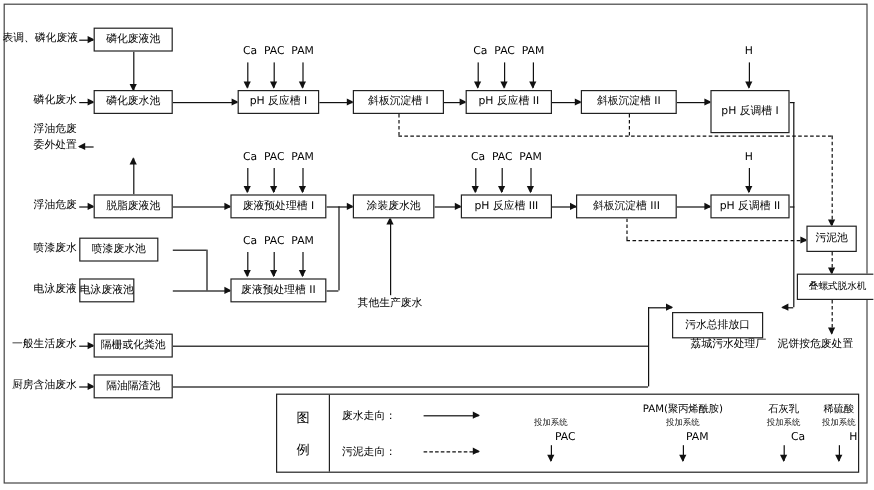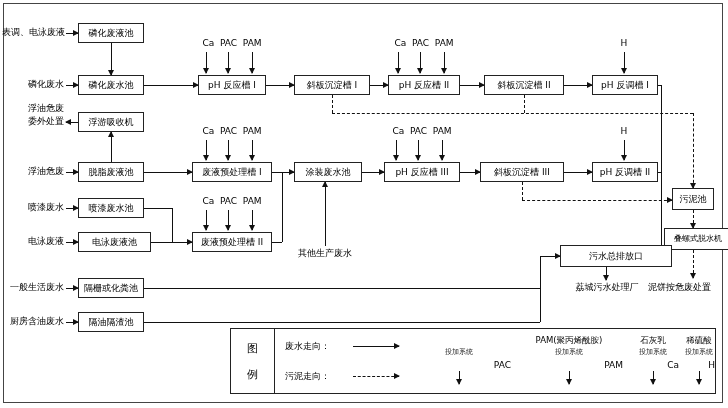--- a/index.html
+++ b/index.html
@@ -26,62 +26,61 @@
   .vl.arU::after{content:"";position:absolute;top:-1px;left:-4px;width:0;height:0;
     border-left:3.5px solid transparent;border-right:3.5px solid transparent;border-bottom:6px solid #111;}
   .legend{position:absolute;left:230px;top:328px;width:486px;height:66px;border:1px solid #222;
           background:#fff;z-index:3;box-sizing:border-box;}
   .lg-cell{position:absolute;left:0;top:0;width:44px;height:100%;border-right:1px solid #222;box-sizing:border-box;}
   .lg-cell div{position:absolute;width:100%;text-align:center;font-size:11px;}
   .lg-text{position:absolute;font-size:9px;white-space:nowrap;}
   .lg-chem{position:absolute;top:4px;height:58px;}
   .lg-chem .lg-name{position:absolute;left:0;top:2px;width:100%;text-align:center;font-size:8.5px;white-space:nowrap;}
   .lg-chem .lg-sub{position:absolute;left:0;top:14px;width:100%;text-align:center;font-size:7px;color:#222;}
-  .lg-chem .lg-sym{position:absolute;left:0;top:27px;width:100%;text-align:right;font-size:9px;}
+  .lg-chem .lg-sym{position:absolute;left:12px;top:27px;width:100%;text-align:center;font-size:9px;}
 </style>
 </head>
 <body>
 
 <div class="canvas">
   <div class="frame"></div>
 
-  <div class="llabel" style="top:27px">表调、电泳废液</div>
+  <div class="llabel" style="top:27px">表调、磷化废液</div>
   <div class="llabel" style="top:79px">磷化废水</div>
   <div class="llabel" style="top:103px">浮油危废</div>
   <div class="llabel" style="top:116px">委外处置</div>
   <div class="llabel" style="top:166px">浮油危废</div>
   <div class="llabel" style="top:202px">喷漆废水</div>
   <div class="llabel" style="top:236px">电泳废液</div>
   <div class="llabel" style="top:282px">一般生活废水</div>
   <div class="llabel" style="top:316px">厨房含油废水</div>
 
   <div class="box" style="left:78px;top:23px;width:66px;height:20px">磷化废液池</div>
   <div class="box" style="left:78px;top:75px;width:66px;height:20px">磷化废水池</div>
-  <div class="box" style="left:78px;top:112px;width:66px;height:20px">浮游吸收机</div>
   <div class="box" style="left:78px;top:162px;width:66px;height:20px">脱脂废液池</div>
-  <div class="box" style="left:78px;top:198px;width:66px;height:20px">喷漆废水池</div>
-  <div class="box" style="left:78px;top:232px;width:73px;height:20px">电泳废液池</div>
+  <div class="box" style="left:66px;top:198px;width:66px;height:20px">喷漆废水池</div>
+  <div class="box" style="left:66px;top:232px;width:46px;height:20px">电泳废液池</div>
   <div class="box" style="left:78px;top:278px;width:66px;height:20px">隔栅或化粪池</div>
   <div class="box" style="left:78px;top:312px;width:66px;height:20px">隔油隔渣池</div>
 
   <div class="box" style="left:192px;top:162px;width:80px;height:20px">废液预处理槽 I</div>
   <div class="box" style="left:198px;top:75px;width:68px;height:20px">pH 反应槽 I</div>
   <div class="box" style="left:192px;top:232px;width:80px;height:20px">废液预处理槽 II</div>
   <div class="box" style="left:294px;top:75px;width:76px;height:20px">斜板沉淀槽 I</div>
   <div class="box" style="left:294px;top:162px;width:68px;height:20px">涂装废水池</div>
   <div class="box" style="left:388px;top:75px;width:72px;height:20px">pH 反应槽 II</div>
   <div class="box" style="left:384px;top:162px;width:76px;height:20px">pH 反应槽 III</div>
   <div class="box" style="left:484px;top:75px;width:80px;height:20px">斜板沉淀槽 II</div>
   <div class="box" style="left:480px;top:162px;width:84px;height:20px">斜板沉淀槽 III</div>
-  <div class="box" style="left:592px;top:75px;width:66px;height:20px">pH 反调槽 I</div>
+  <div class="box" style="left:592px;top:75px;width:66px;height:36px">pH 反调槽 I</div>
   <div class="box" style="left:592px;top:162px;width:66px;height:20px">pH 反调槽 II</div>
 
   <div class="box" style="left:672px;top:188px;width:42px;height:22px">污泥池</div>
   <div class="box" style="left:664px;top:228px;width:68px;height:22px;font-size:8px">叠螺式脱水机</div>
-  <div class="box" style="left:560px;top:245px;width:112px;height:22px">污水总排放口</div>
+  <div class="box" style="left:560px;top:260px;width:76px;height:22px">污水总排放口</div>
   <div class="ftext" style="left:294px;top:248px;width:62px">其他生产废水</div>
   <div class="ftext" style="left:562px;top:282px;width:90px">荔城污水处理厂</div>
   <div class="ftext" style="left:648px;top:282px;width:92px;text-align:left">泥饼按危废处置</div>
 
   <div class="dose" style="left:196px;top:38px;width:72px">Ca  PAC  PAM</div>
   <div class="dose" style="left:192px;top:126px;width:80px">Ca  PAC  PAM</div>
   <div class="dose" style="left:192px;top:196px;width:80px">Ca  PAC  PAM</div>
   <div class="dose" style="left:386px;top:38px;width:76px">Ca  PAC  PAM</div>
   <div class="dose" style="left:384px;top:126px;width:76px">Ca  PAC  PAM</div>
   <div class="dose" style="left:604px;top:38px;width:40px">H</div>

